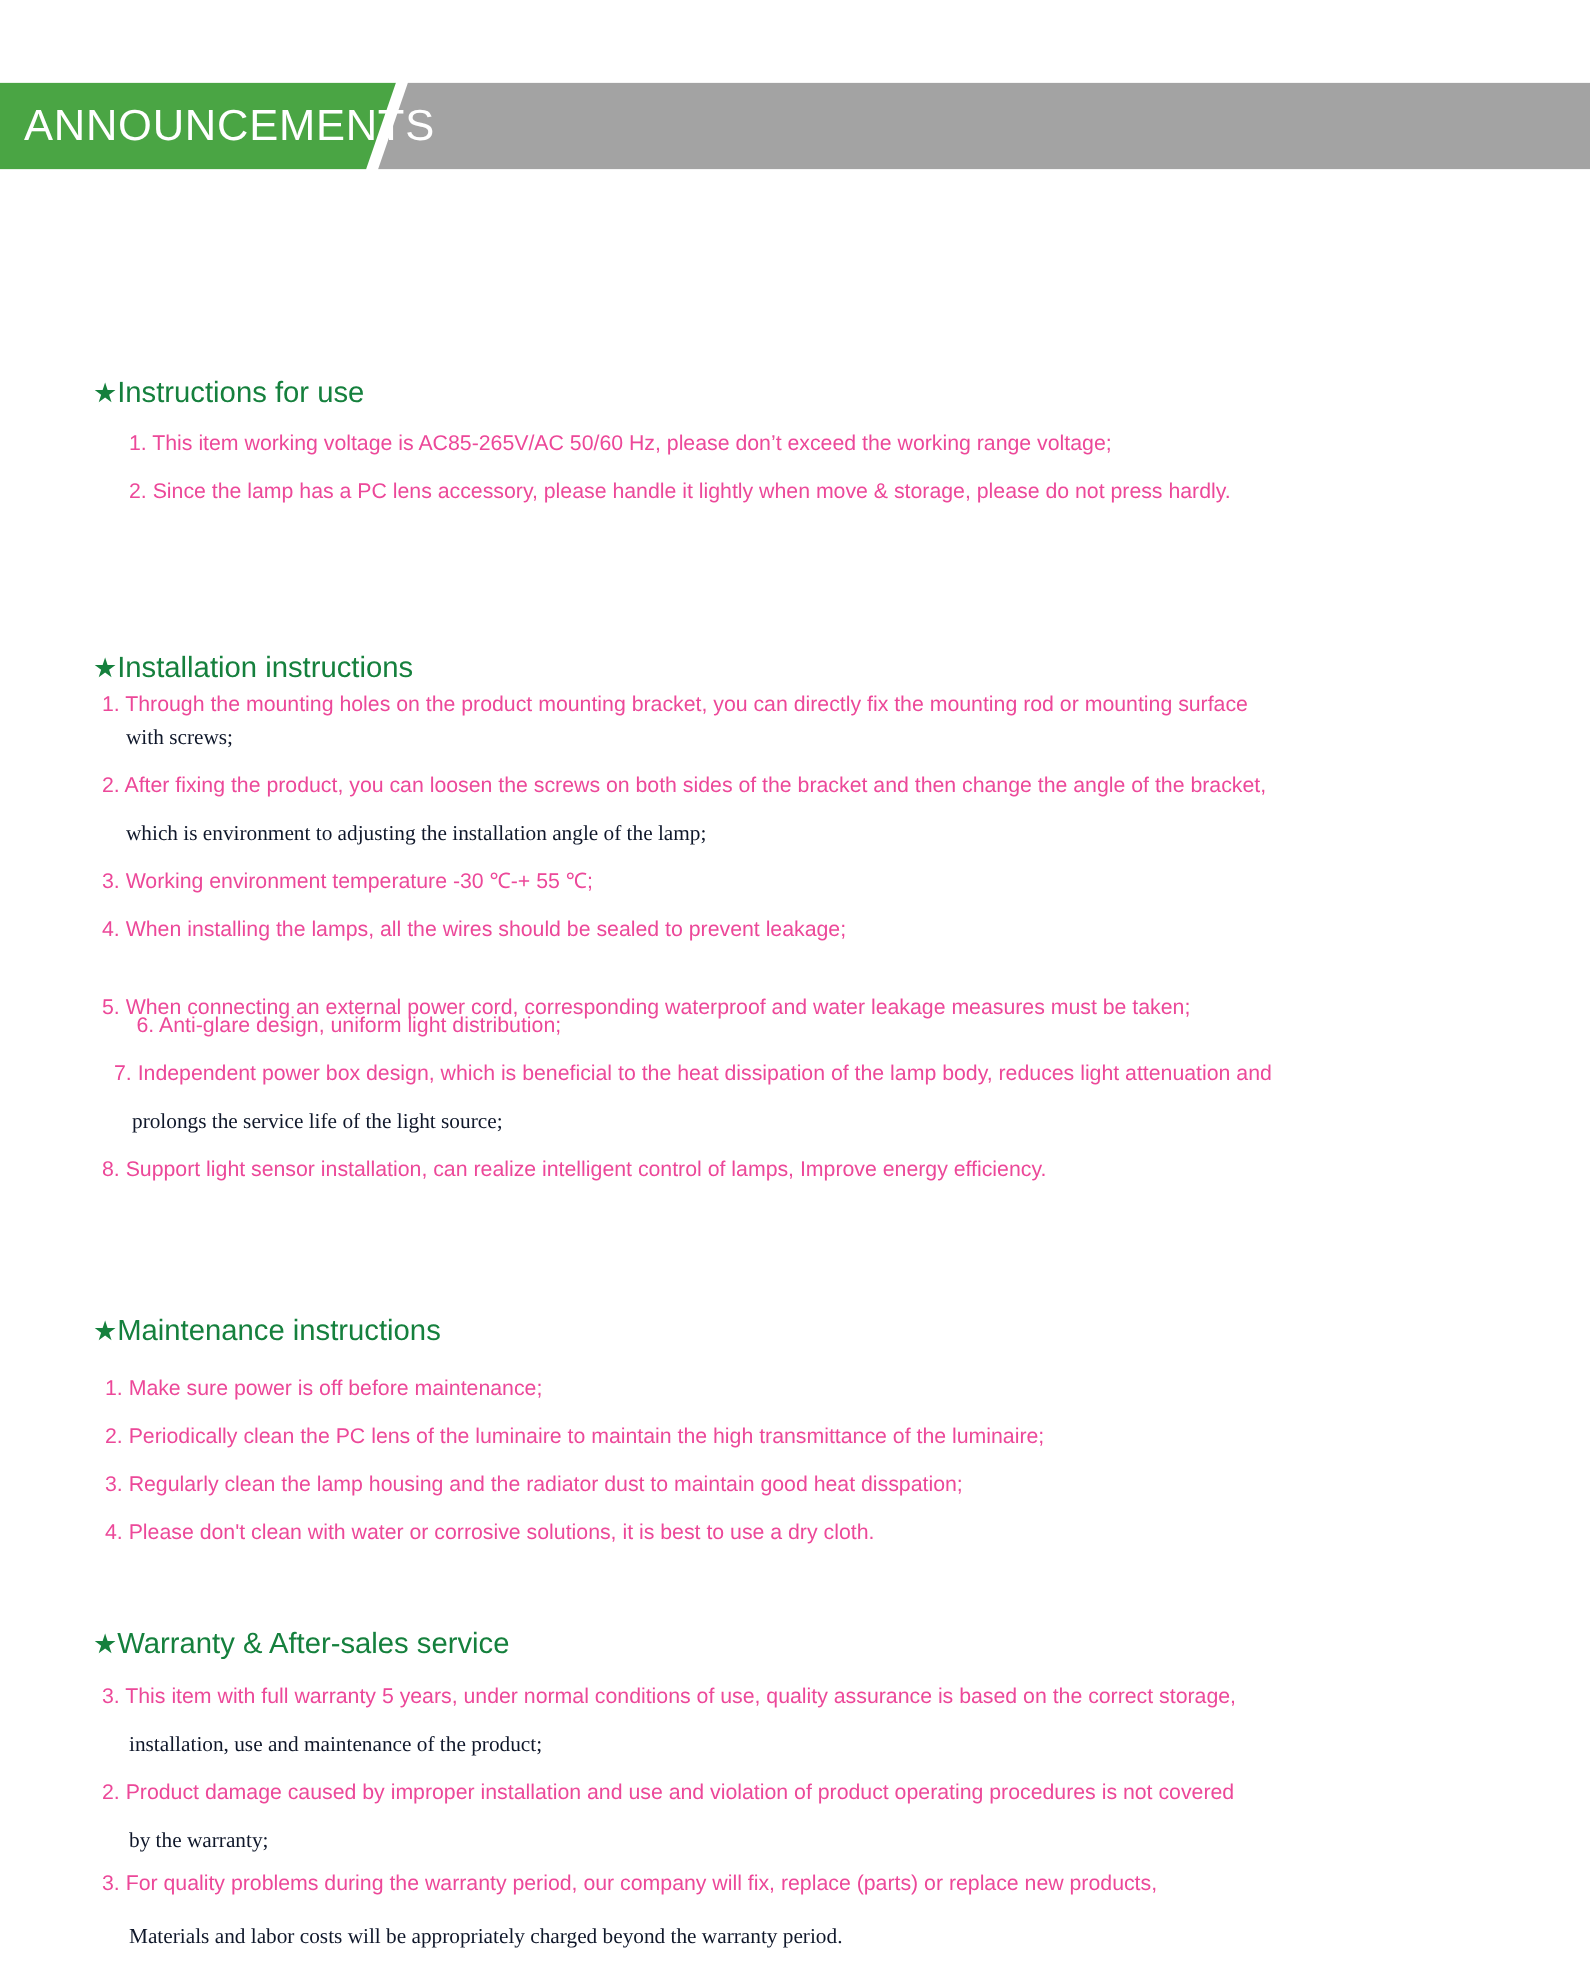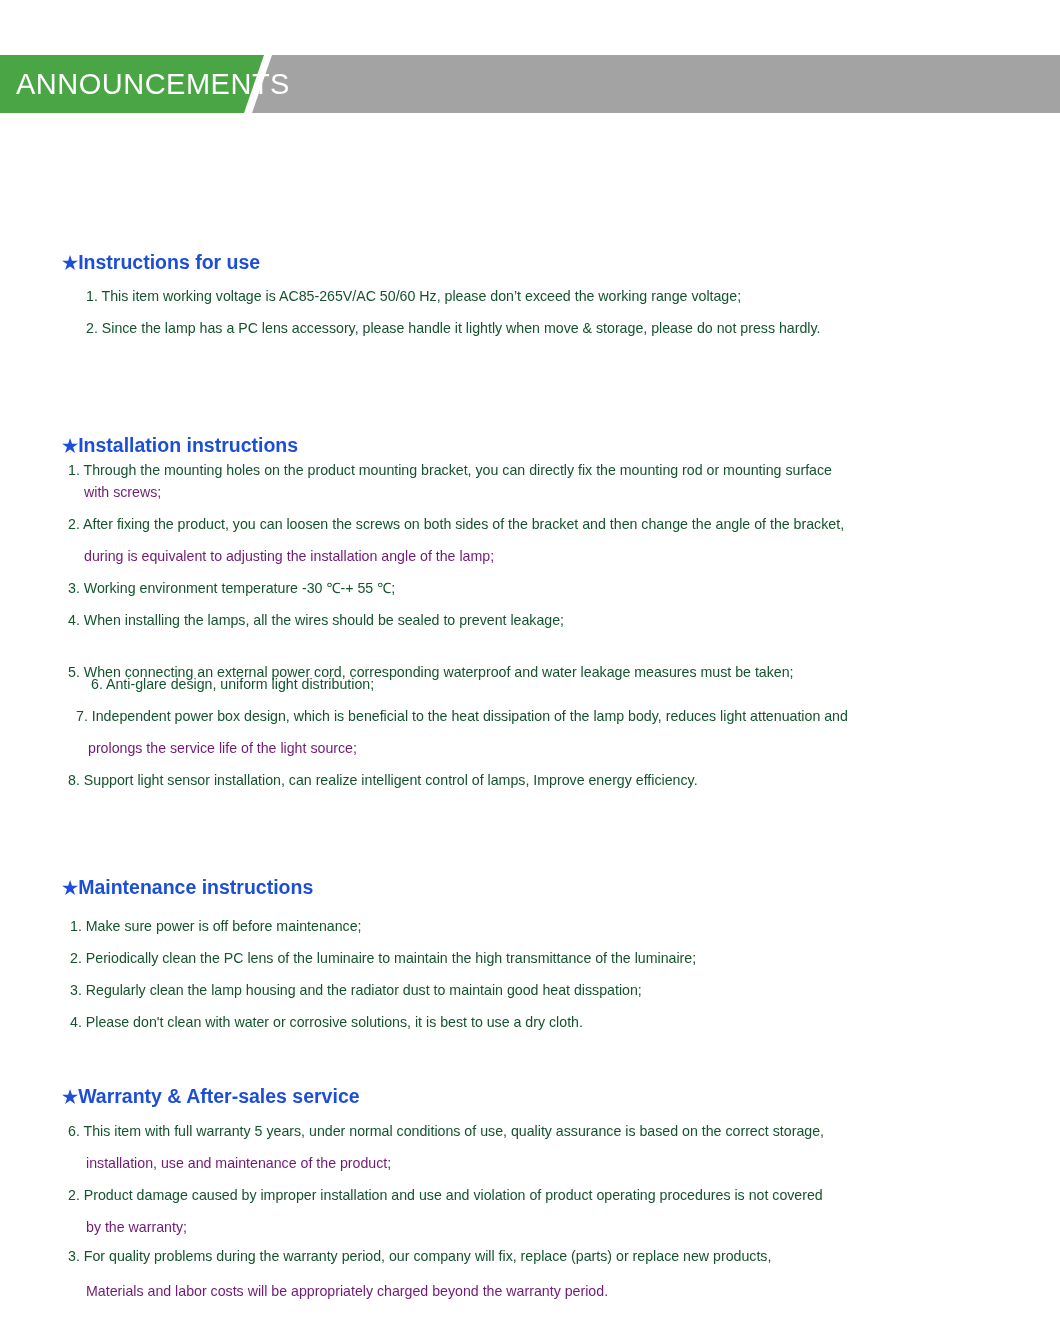--- a/index.html
+++ b/index.html
@@ -60,33 +60,32 @@
     position: absolute;
     left: 0;
     top: 113px;
     width: 1060px;
   }
 
   .section { position: relative; }
 
   .section-heading {
     font-size: 19.5px;
-    color: #1d4ed8;
+    color: #15803d;
     line-height: 1.2;
     white-space: nowrap;
-    font-weight: bold;
   }
   .star { font-size: 18px; }
 
   .item {
     font-size: 14.2px;
-    color: #14532d;
+    color: #ec4899;
     line-height: 1.45;
   }
-  .item-cont { font-size: 14.2px; color: #701a75; line-height: 1.45; }
+  .item-cont { font-size: 14.2px; color: #0f172a; line-height: 1.45; font-family: Liberation Serif, serif; }
 
   
   .abs { position: absolute; white-space: nowrap; }
 </style>
 </head>
 <body>
 
 <div class="banner">
   <div class="banner-gray"></div>
   <div class="banner-green"></div>
@@ -103,21 +102,21 @@
     <div class="abs item" style="left:86px; top:205px;">2. Since the lamp has a PC lens accessory, please handle it lightly when move &amp; storage, please do not press hardly.</div>
   </div>
 
   <div class="section">
     <div class="abs section-heading" style="left:62px; top:321px;">
       <span class="star">★</span><span>Installation instructions</span>
     </div>
     <div class="abs item" style="left:68px; top:347px;">1. Through the mounting holes on the product mounting bracket, you can directly fix the mounting rod or mounting surface</div>
     <div class="abs item-cont" style="left:84px; top:369px;">with screws;</div>
     <div class="abs item" style="left:68px; top:401px;">2. After fixing the product, you can loosen the screws on both sides of the bracket and then change the angle of the bracket,</div>
-    <div class="abs item-cont" style="left:84px; top:433px;">during is equivalent to adjusting the installation angle of the lamp;</div>
+    <div class="abs item-cont" style="left:84px; top:433px;">which is environment to adjusting the installation angle of the lamp;</div>
     <div class="abs item" style="left:68px; top:465px;">3. Working environment temperature -30 ℃-+ 55 ℃;</div>
     <div class="abs item" style="left:68px; top:497px;">4. When installing the lamps, all the wires should be sealed to prevent leakage;</div>
     <div class="abs item" style="left:68px; top:529px;margin-top:20px;">5. When connecting an external power cord, corresponding waterproof and water leakage measures must be taken;</div>
     <div class="abs item" style="left:68px; top:561px;margin-left:23px;">6. Anti-glare design, uniform light distribution;</div>
     <div class="abs item" style="left:76px; top:593px;">7. Independent power box design, which is beneficial to the heat dissipation of the lamp body, reduces light attenuation and</div>
     <div class="abs item-cont" style="left:88px; top:625px;">prolongs the service life of the light source;</div>
     <div class="abs item" style="left:68px; top:657px;">8. Support light sensor installation, can realize intelligent control of lamps, Improve energy efficiency.</div>
   </div>
 
   <div class="section">
@@ -127,21 +126,21 @@
     <div class="abs item" style="left:70px; top:803px;">1. Make sure power is off before maintenance;</div>
     <div class="abs item" style="left:70px; top:835px;">2. Periodically clean the PC lens of the luminaire to maintain the high transmittance of the luminaire;</div>
     <div class="abs item" style="left:70px; top:867px;">3. Regularly clean the lamp housing and the radiator dust to maintain good heat disspation;</div>
     <div class="abs item" style="left:70px; top:899px;">4. Please don't clean with water or corrosive solutions, it is best to use a dry cloth.</div>
   </div>
 
   <div class="section">
     <div class="abs section-heading" style="left:62px; top:972px;">
       <span class="star">★</span><span>Warranty &amp; After-sales service</span>
     </div>
-    <div class="abs item" style="left:68px; top:1008px;">6. This item with full warranty 5 years, under normal conditions of use, quality assurance is based on the correct storage,</div>
+    <div class="abs item" style="left:68px; top:1008px;">3. This item with full warranty 5 years, under normal conditions of use, quality assurance is based on the correct storage,</div>
     <div class="abs item-cont" style="left:86px; top:1040px;">installation, use and maintenance of the product;</div>
     <div class="abs item" style="left:68px; top:1072px;text-align:center;">2. Product damage caused by improper installation and use and violation of product operating procedures is not covered</div>
     <div class="abs item-cont" style="left:86px; top:1104px;">by the warranty;</div>
     <div class="abs item" style="left:68px; top:1133px;">3. For quality problems during the warranty period, our company will fix, replace (parts) or replace new products,</div>
     <div class="abs item-cont" style="left:86px; top:1168px;">Materials and labor costs will be appropriately charged beyond the warranty period.</div>
   </div>
 
 </div>
 
 </body></html>

